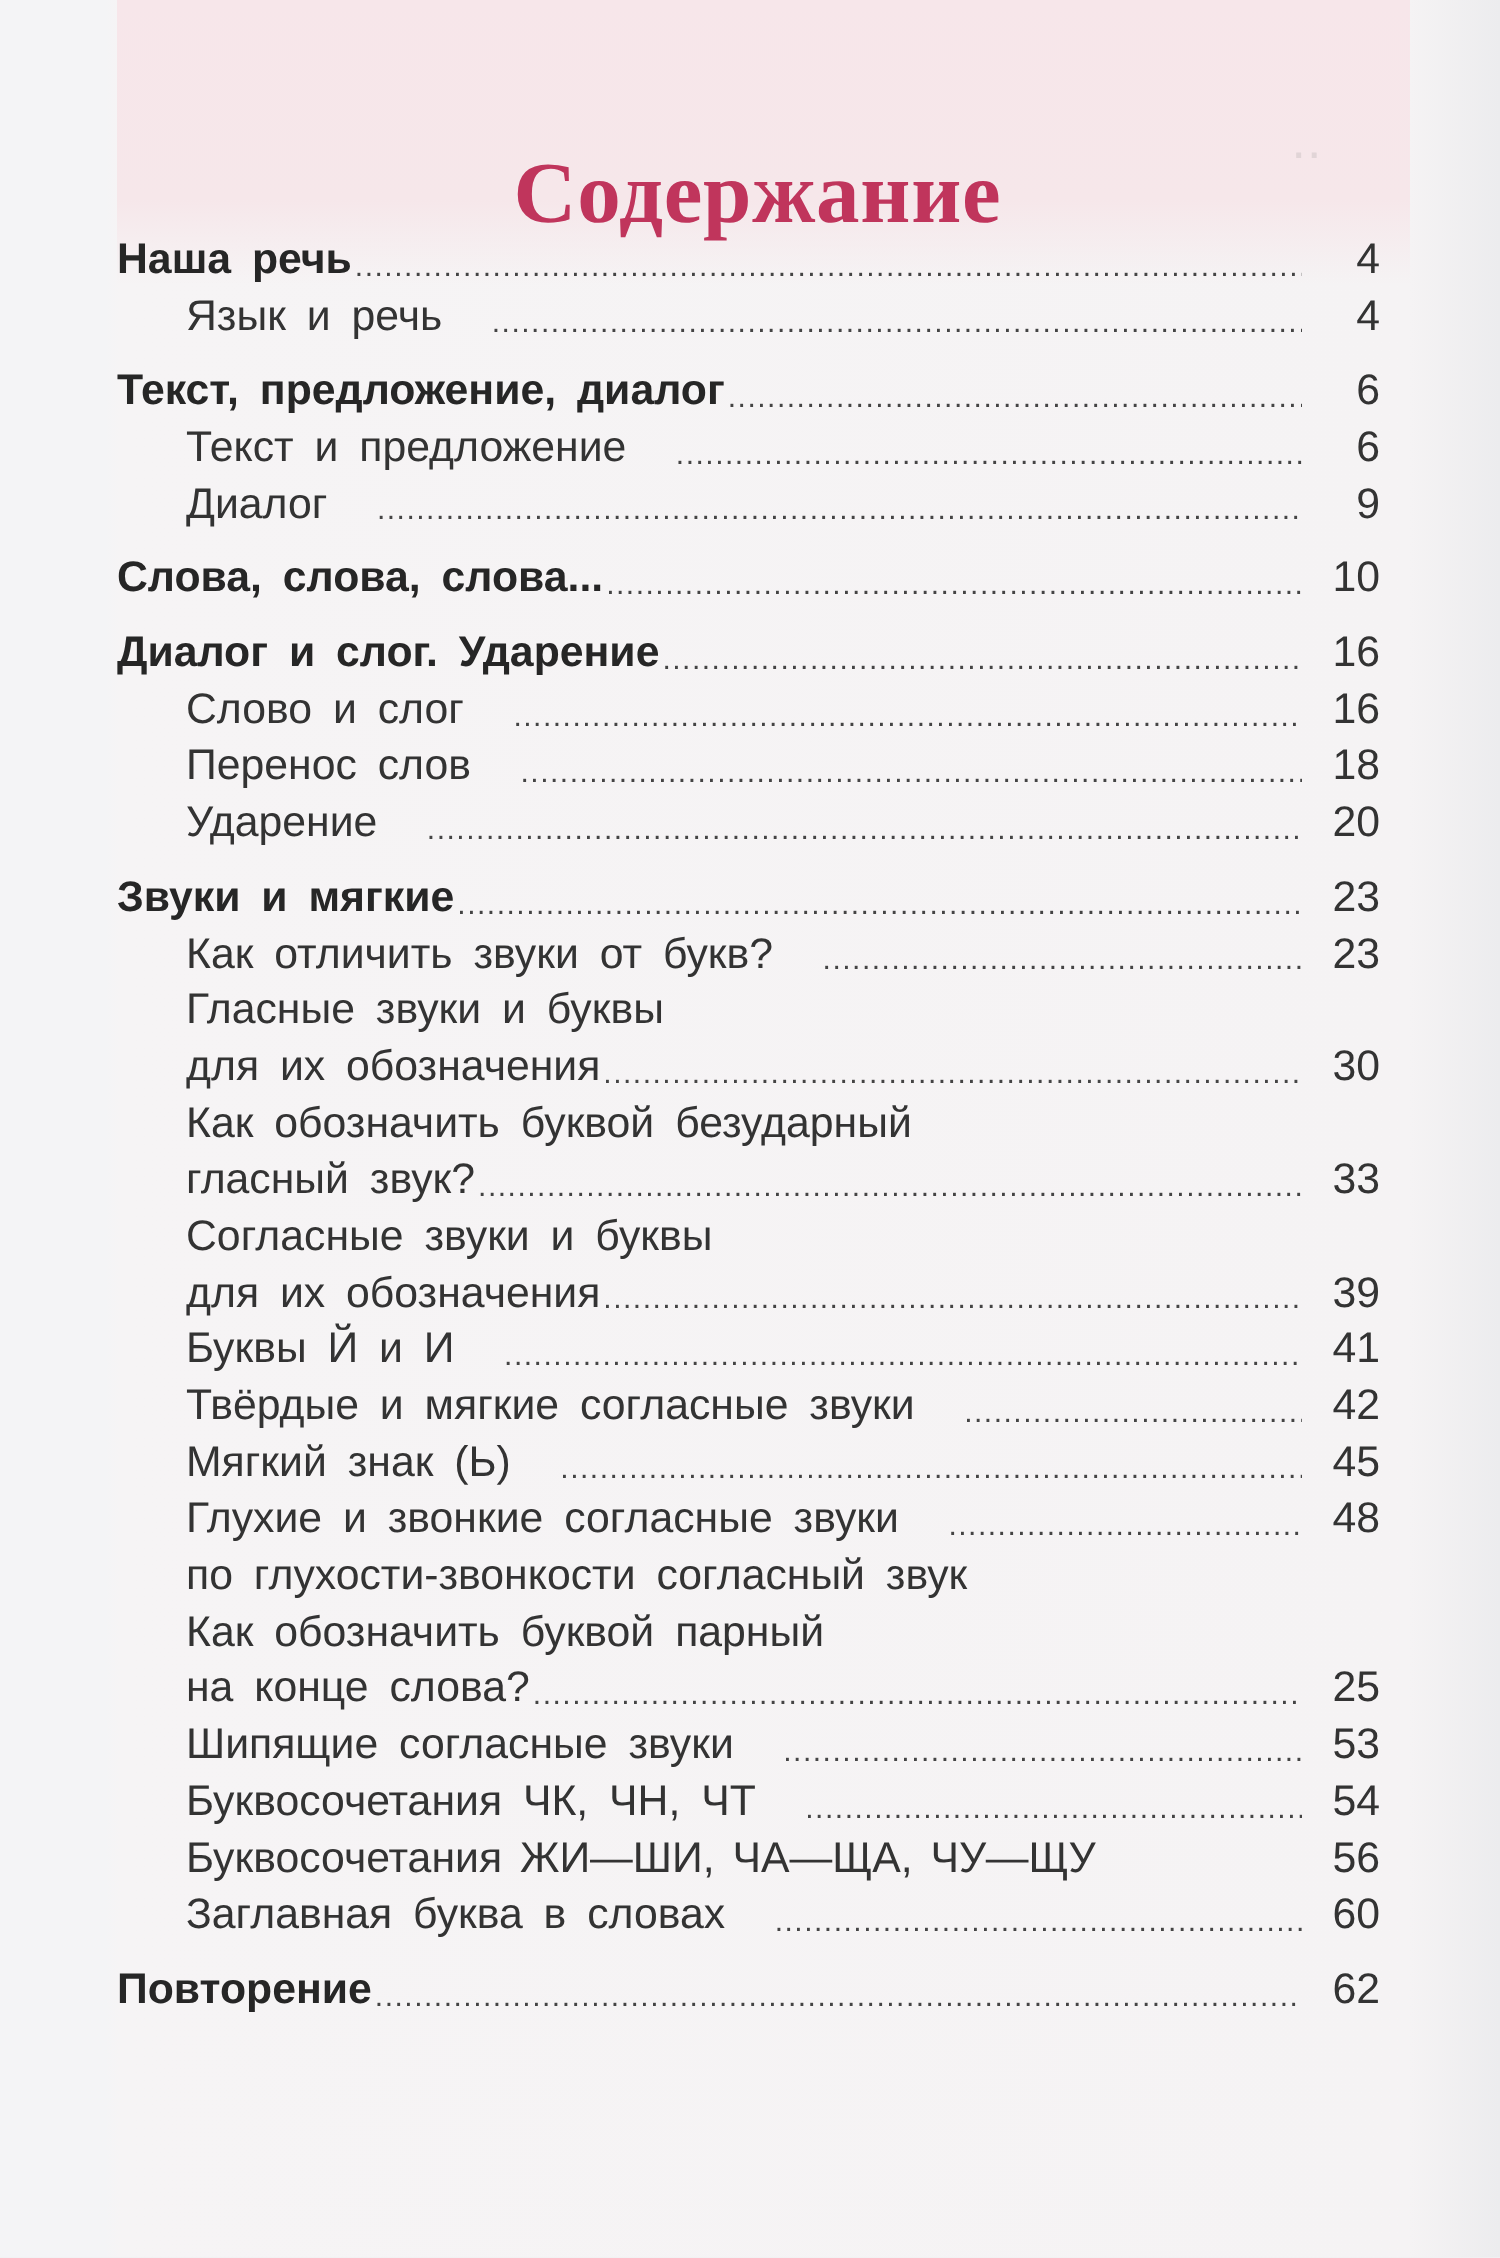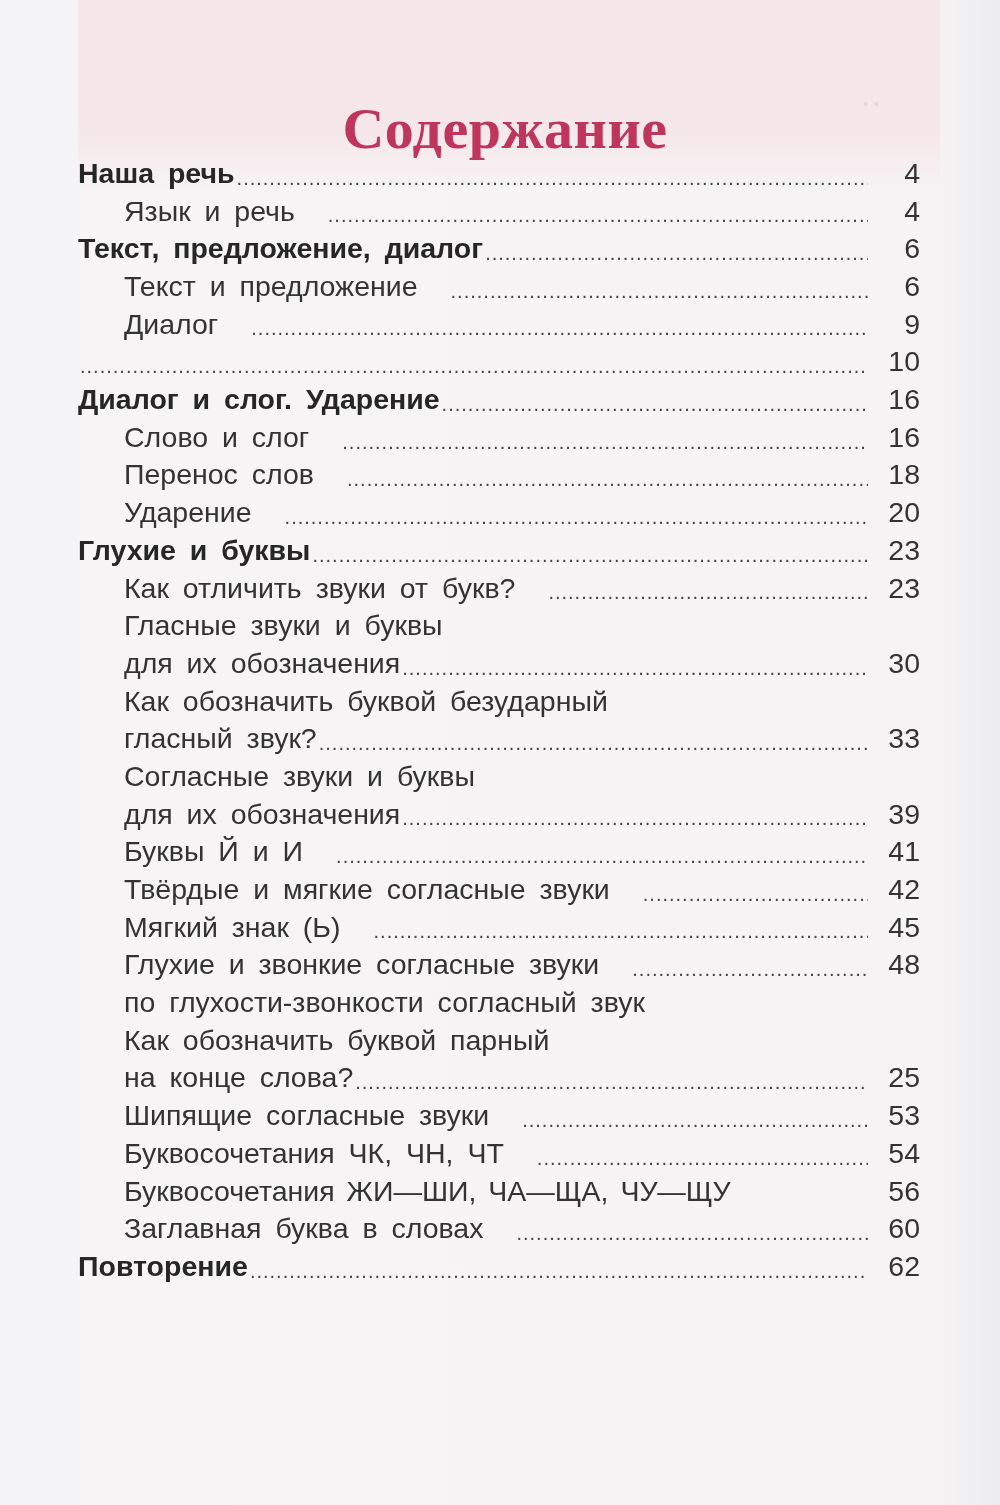--- a/index.html
+++ b/index.html
@@ -55,21 +55,21 @@
     .row {
       display: flex;
       align-items: flex-end;
       font-size: 28.5px;
       line-height: 37.7px;
       height: 37.7px;
       position: relative;
     }
     .row.section { font-weight: bold; color: #262626; }
     .row.sub { padding-left: 46px; color: #333; gap: 31px; }
-    .row.gap { margin-top: 0; }
+    .row.gap { margin-top: 12px; }
     .row .label { white-space: nowrap; word-spacing: 6px; }
     .row .dots {
       flex: 1;
       overflow: hidden;
       white-space: nowrap;
       font-weight: normal;
       margin: 0 2px;
       letter-spacing: 1px;
       color: #444;
       font-size: 20px;
@@ -123,20 +123,21 @@
         <span class="dots"></span>
         <span class="page-num">6</span>
     </div>
     <div class="row sub">
       <span class="label">Диалог</span>
         <span class="dots"></span>
         <span class="page-num">9</span>
     </div>
 
     <div class="row section gap">
+      <span class="label">Слова, слова, слова...</span>
         <span class="dots"></span>
         <span class="page-num">10</span>
     </div>
 
     <div class="row section gap">
       <span class="label">Диалог и слог. Ударение</span>
         <span class="dots"></span>
         <span class="page-num">16</span>
     </div>
     <div class="row sub">
@@ -149,21 +150,21 @@
         <span class="dots"></span>
         <span class="page-num">18</span>
     </div>
     <div class="row sub">
       <span class="label">Ударение</span>
         <span class="dots"></span>
         <span class="page-num">20</span>
     </div>
 
     <div class="row section gap">
-      <span class="label">Глухие и буквы</span>
+      <span class="label">Звуки и мягкие</span>
         <span class="dots"></span>
         <span class="page-num">23</span>
     </div>
     <div class="row sub">
       <span class="label">Как отличить звуки от букв?</span>
         <span class="dots"></span>
         <span class="page-num">23</span>
     </div>
     <div class="row sub">
       <span class="label">Гласные звуки и буквы</span>

